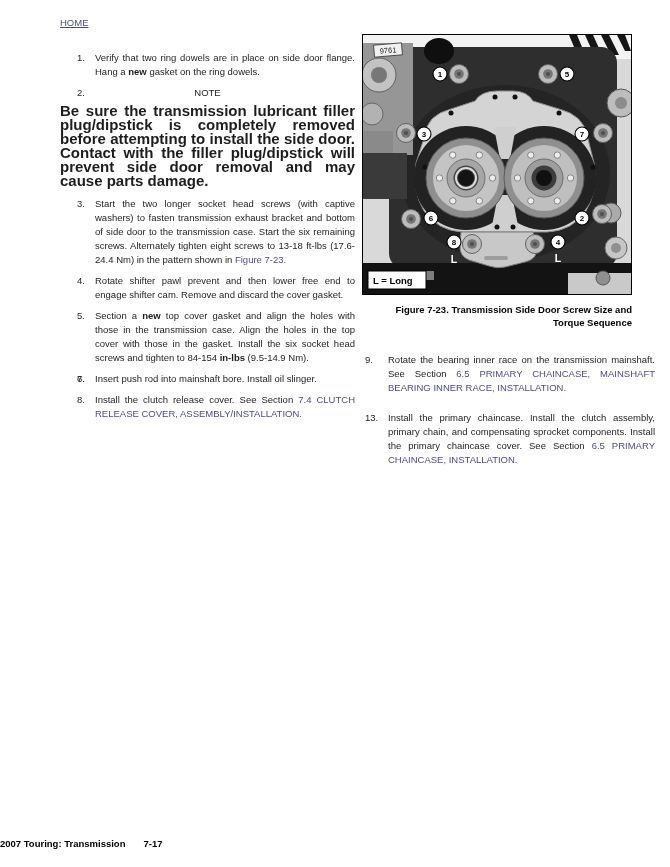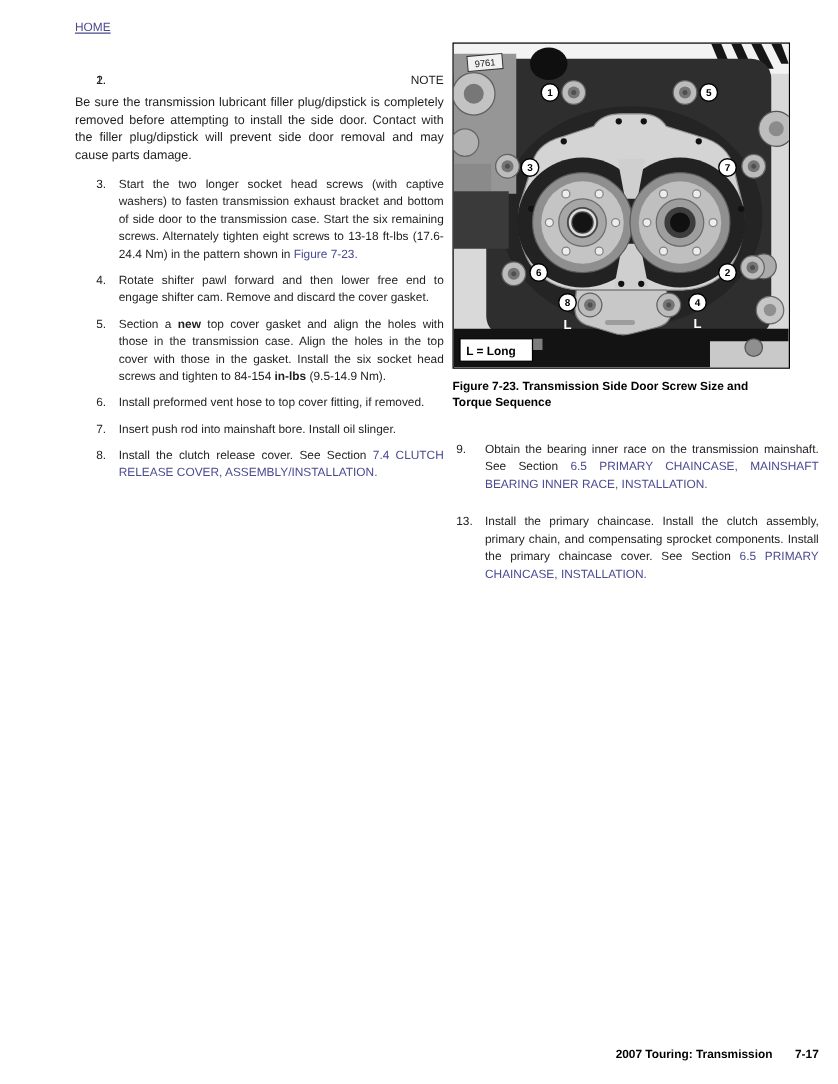--- a/index.html
+++ b/index.html
@@ -9,75 +9,75 @@
     font-family:"Liberation Sans",sans-serif;
   }
   .col-left{position:absolute;left:60px;top:12px;width:295px;}
   .home{
     display:inline-block;color:#4a4a91;text-decoration:underline;
     font-size:9.5px;margin-bottom:23px;cursor:pointer;
   }
   .steps .step{position:relative;margin-bottom:7px;}
   .step .num{position:absolute;left:17px;top:0;font-size:9.5px;line-height:14px;}
   .step .txt{margin-left:35px;font-size:9.5px;line-height:14px;text-align:justify;}
-  .note-head{text-align:right;font-size:9.5px;line-height:14px;margin:7px 0 4px 0;}
-  .note-body{margin:0 0 9px 0;font-size:10px;line-height:14px;text-align:justify;}
+  .note-head{text-align:center;font-size:9.5px;line-height:14px;margin:7px 0 4px 0;}
+  .note-body{margin:0 0 9px 0;font-size:15px;line-height:14px;text-align:justify;font-weight:bold;}
   .b{font-weight:bold;}
   .lnk{color:#4a4a91;cursor:pointer;}
   .col-right{position:absolute;left:362px;top:34px;width:293px;}
   .figure-box{
     width:268px;height:259px;border:1px solid #000000;background:#d9d9d9;
     box-sizing:content-box;
   }
   .figure-box svg{display:block;}
   .caption{
-    width:270px;text-align:left;font-weight:bold;font-size:9.5px;
+    width:270px;text-align:right;font-weight:bold;font-size:9.5px;
     line-height:13px;margin-top:8px;color:#000;
   }
   .steps-right{margin-top:24px;margin-left:3px;}
   .steps-right .step{margin-bottom:16px;}
   .steps-right .step .num{left:0;}
   .steps-right .step .txt{margin-left:23px;}
   .footer{
-    position:absolute;top:838px;left:0;width:655px;text-align:right;
+    position:absolute;top:838px;left:0;width:655px;text-align:left;
     font-weight:bold;font-size:9.5px;color:#000;
   }
   .footer .pgnum{margin-left:18px;}
 </style>
 </head>
 <body>
 
 <div class="col-left">
   <a class="home">HOME</a>
   <div class="steps">
       <div class="step">
         <span class="num">1.</span>
+        <div class="txt"><span>Verify that two ring dowels are in place on side door flange. Hang a </span><span class="b">new</span><span> gasket on the ring dowels.</span></div>
       </div>
       <div class="step">
         <span class="num">2.</span>
       </div>
     </div>
   <div class="note-head">NOTE</div>
   <p class="note-body">Be sure the transmission lubricant filler plug/dipstick is completely removed before attempting to install the side door. Contact with the filler plug/dipstick will prevent side door removal and may cause parts damage.</p>
   <div class="steps">
       <div class="step">
         <span class="num">3.</span>
         <div class="txt"><span>Start the two longer socket head screws (with captive washers) to fasten transmission exhaust bracket and bottom of side door to the transmission case. Start the six remaining screws. Alternately tighten eight screws to 13-18 ft-lbs (17.6-24.4 Nm) in the pattern shown in </span><span class="lnk">Figure 7-23.</span></div>
       </div>
       <div class="step">
         <span class="num">4.</span>
-        <div class="txt"><span>Rotate shifter pawl forward and then lower free end to engage shifter cam. Remove and discard the cover gasket.</span></div>
+        <div class="txt"><span>Rotate shifter pawl prevent and then lower free end to engage shifter cam. Remove and discard the cover gasket.</span></div>
       </div>
       <div class="step">
         <span class="num">5.</span>
         <div class="txt"><span>Section a </span><span class="b">new</span><span> top cover gasket and align the holes with those in the transmission case. Align the holes in the top cover with those in the gasket. Install the six socket head screws and tighten to 84-154 </span><span class="b">in-lbs</span><span> (9.5-14.9 Nm).</span></div>
       </div>
       <div class="step">
         <span class="num">6.</span>
-        <div class="txt"><span>Install preformed vent hose to top cover fitting, if removed.</span></div>
       </div>
       <div class="step">
         <span class="num">7.</span>
         <div class="txt"><span>Insert push rod into mainshaft bore. Install oil slinger.</span></div>
       </div>
       <div class="step">
         <span class="num">8.</span>
         <div class="txt"><span>Install the clutch release cover. See Section </span><span class="lnk">7.4 CLUTCH RELEASE COVER, ASSEMBLY/INSTALLATION.</span></div>
       </div>
     </div>
@@ -269,21 +269,21 @@
       <g>
         <rect x="5" y="236" width="58" height="18" fill="#ffffff" stroke="#000000"></rect>
         <text x="10" y="249" font-size="9.5" font-weight="bold" fill="#000000">L = Long</text>
       </g>
     </svg>
   </div>
   <div class="caption">Figure 7-23. Transmission Side Door Screw Size and Torque Sequence</div>
   <div class="steps steps-right">
       <div class="step">
         <span class="num">9.</span>
-        <div class="txt"><span>Obtain the bearing inner race on the transmission mainshaft. See Section </span><span class="lnk">6.5 PRIMARY CHAINCASE, MAINSHAFT BEARING INNER RACE, INSTALLATION.</span></div>
+        <div class="txt"><span>Rotate the bearing inner race on the transmission mainshaft. See Section </span><span class="lnk">6.5 PRIMARY CHAINCASE, MAINSHAFT BEARING INNER RACE, INSTALLATION.</span></div>
       </div>
       <div class="step">
         <span class="num">13.</span>
         <div class="txt"><span>Install the primary chaincase. Install the clutch assembly, primary chain, and compensating sprocket components. Install the primary chaincase cover. See Section </span><span class="lnk">6.5 PRIMARY CHAINCASE, INSTALLATION.</span></div>
       </div>
     </div>
 </div>
 
 <div class="footer">
   <span>2007 Touring: Transmission</span><span class="pgnum">7-17</span>

